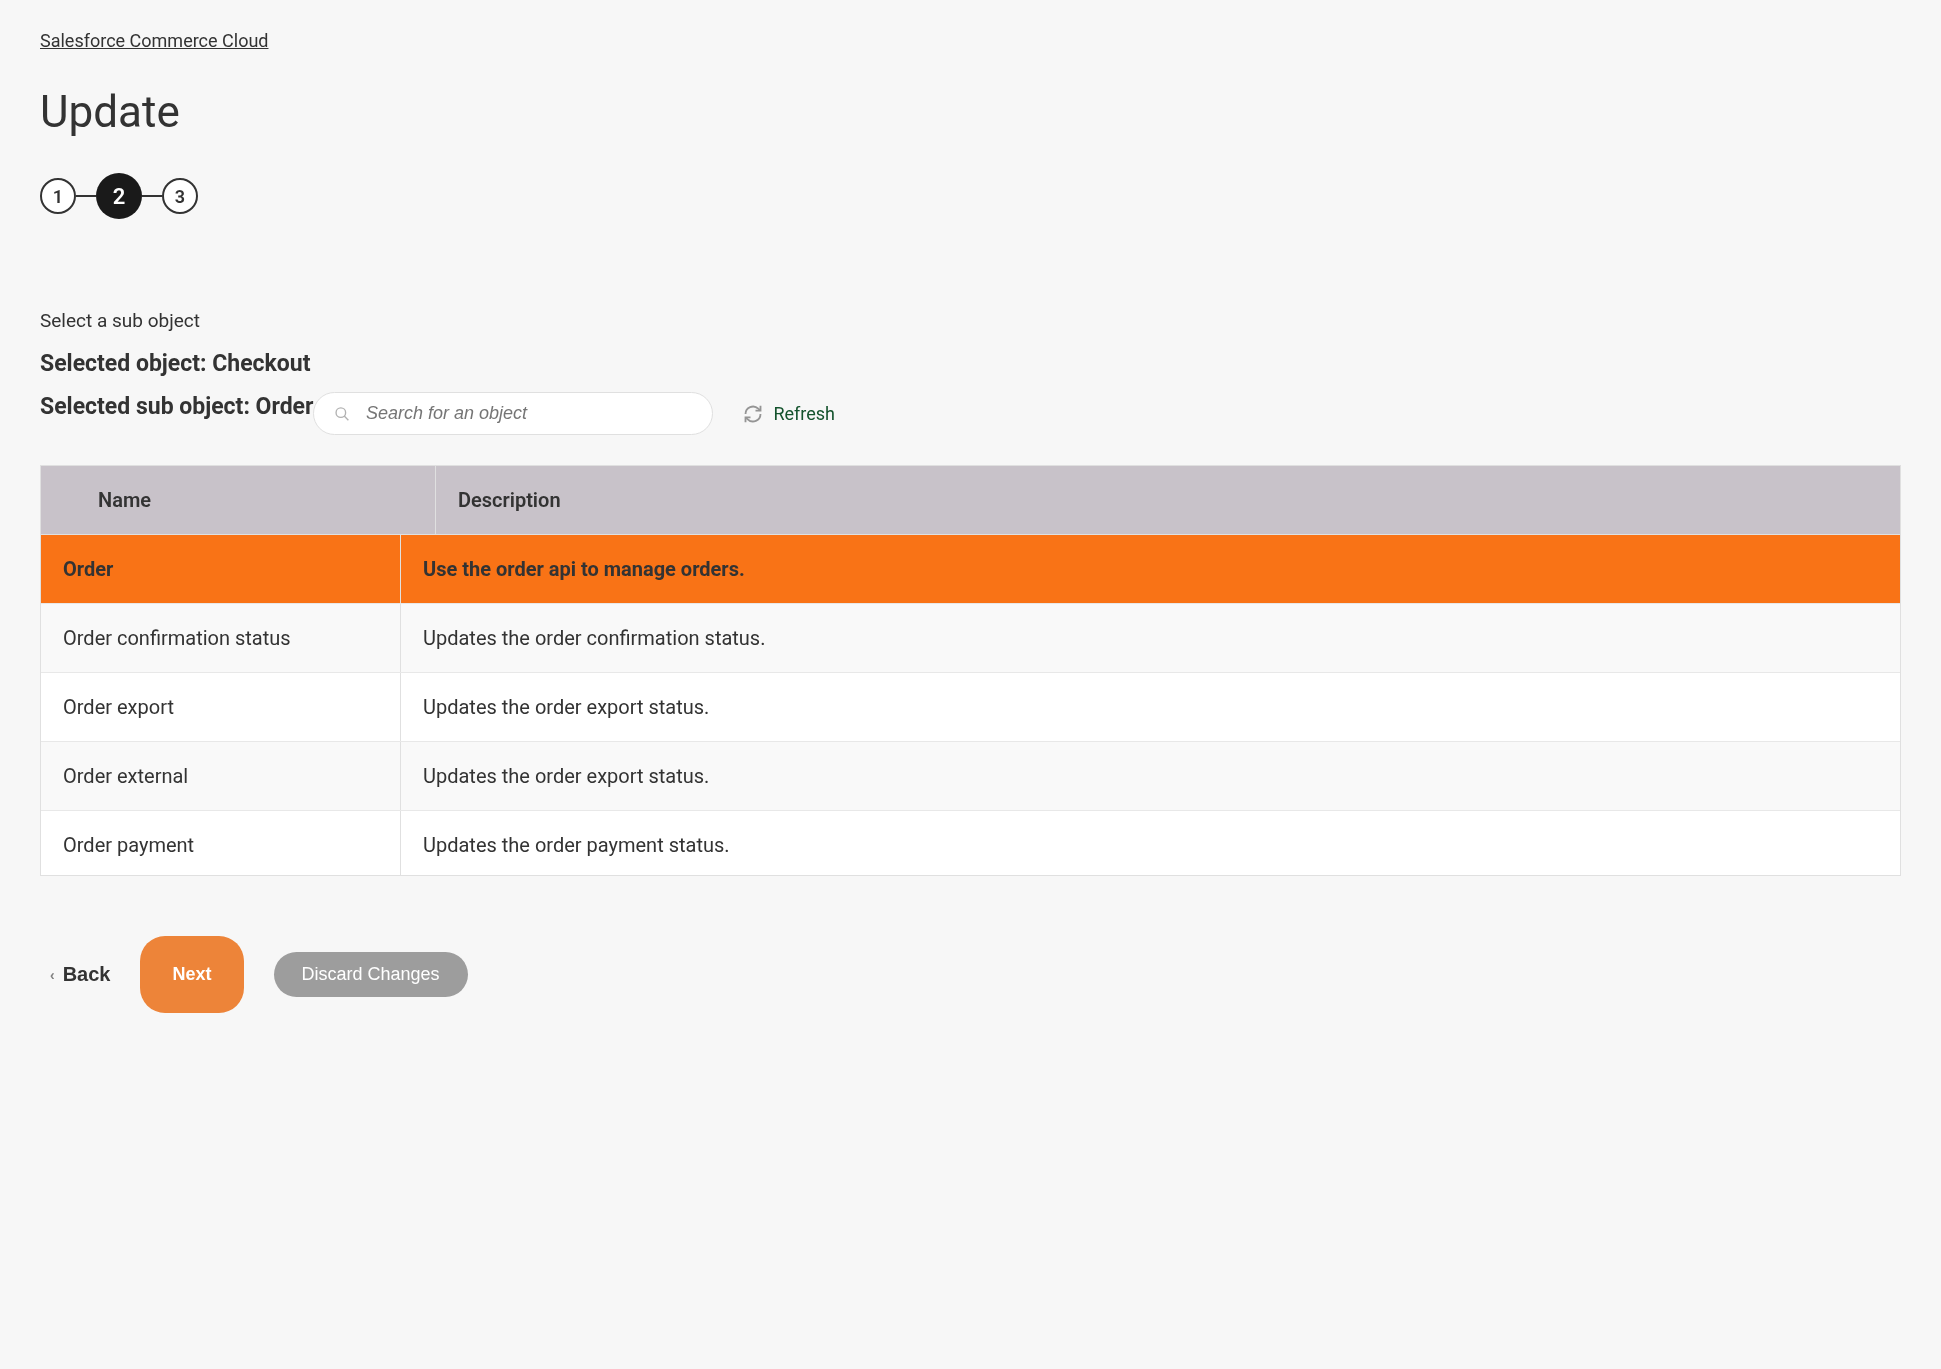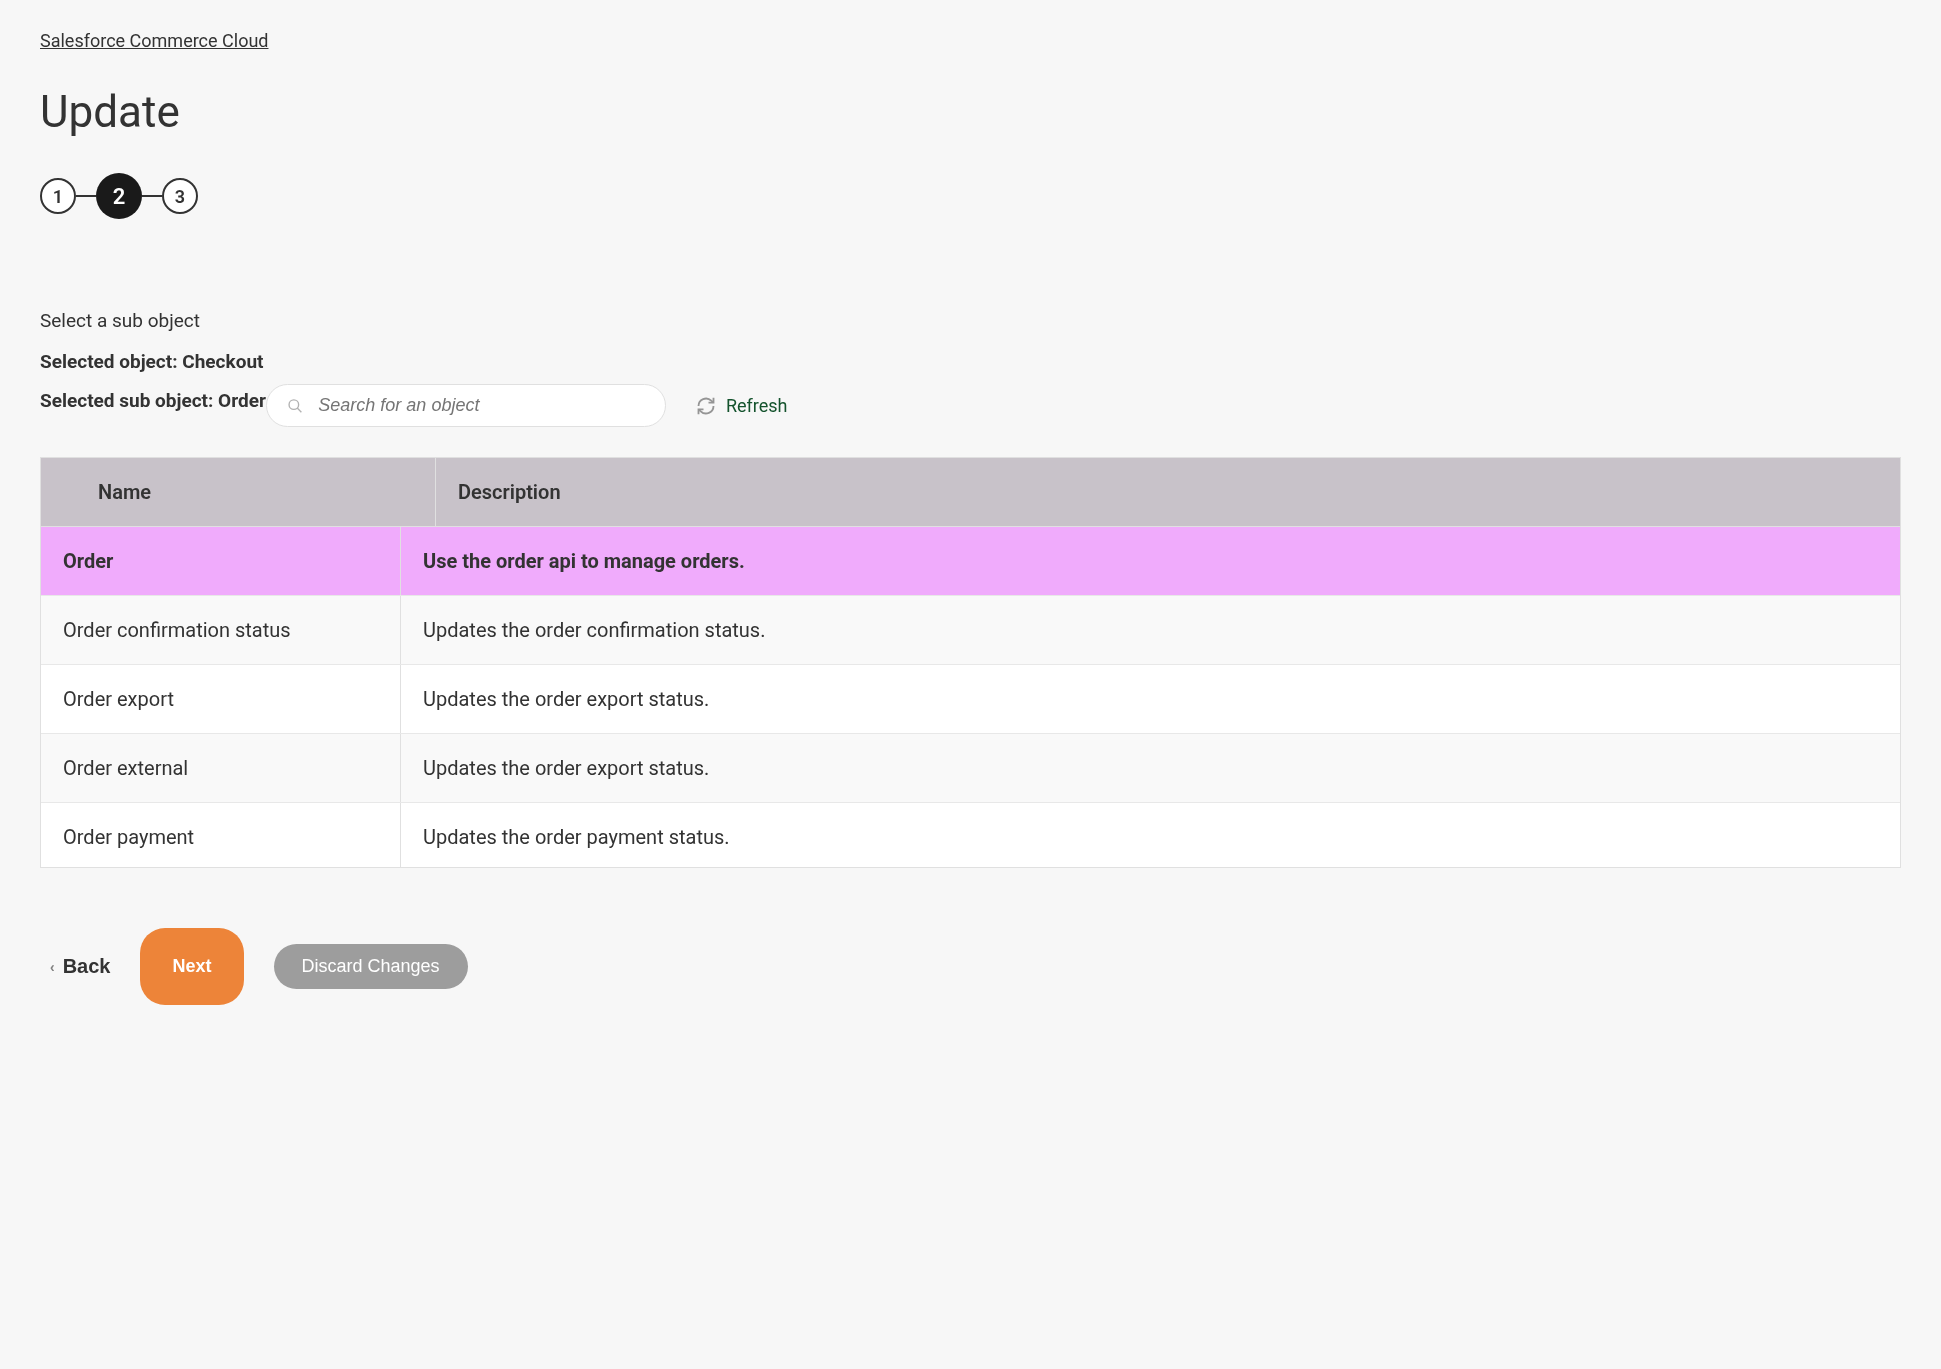--- a/index.html
+++ b/index.html
@@ -66,21 +66,21 @@
       background-color: #333;
     }
     
     .instruction-text {
       font-size: 19px;
       color: #333;
       margin-bottom: 18px;
     }
     
     .selected-text {
-      font-size: 19px;
+      font-size: 23px;
       font-weight: 700;
       color: #333;
       margin-bottom: 16px;
     }
     
     .toolbar-row {
       display: flex;
       align-items: flex-end;
       margin-bottom: 30px;
     }
@@ -183,21 +183,21 @@
       display: flex;
       border-bottom: 1px solid #e8e8e8;
       cursor: pointer;
     }
     
     .table-row:nth-child(even) {
       background-color: #f9f9f9;
     }
     
     .table-row.selected {
-      background-color: #f0abfc;
+      background-color: #f97316;
     }
     
     .table-row.selected .col-name,
     .table-row.selected .col-desc {
       font-weight: 700;
     }
     
     .footer {
       display: flex;
       align-items: center;

